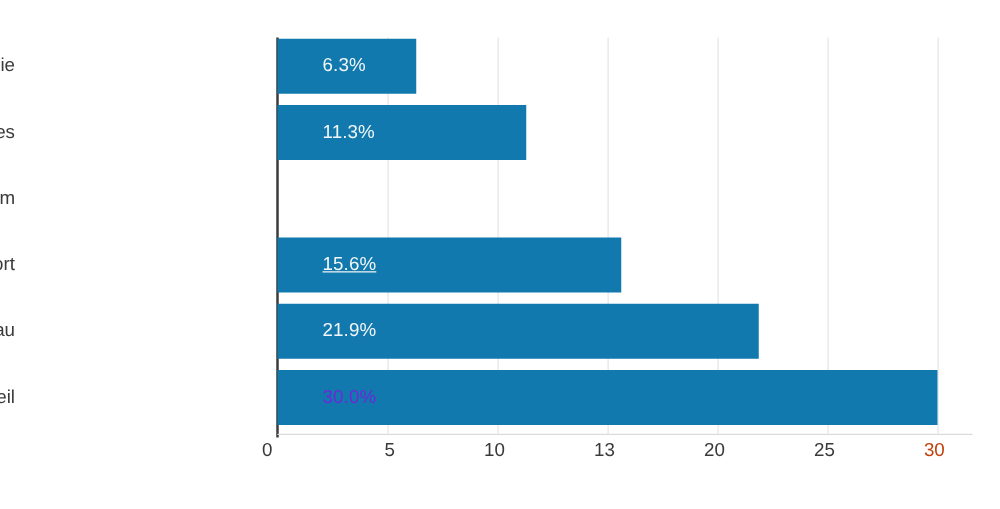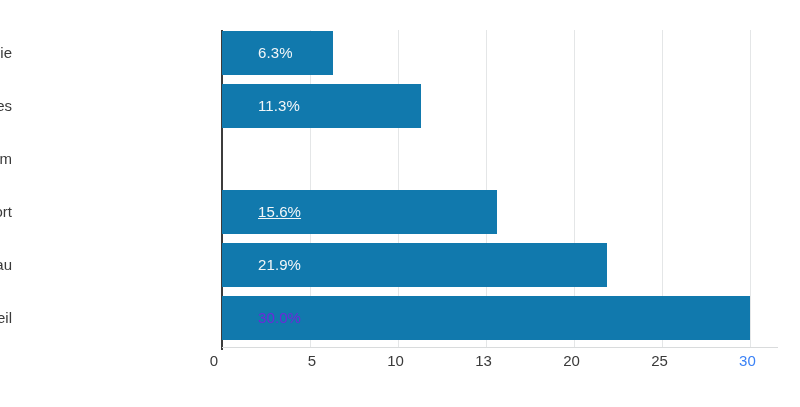--- a/index.html
+++ b/index.html
@@ -155,15 +155,15 @@
     <div class="bar" style="width: 527.8px; background: rgb(17, 121, 173);"></div>
     <div class="bar-value" style="color: #6d28d9;">30.0%</div>
   </div>
 
   <div class="tick-label zero" style="left: 218px; color: rgb(58, 58, 58);">0</div>
   <div class="tick-label" style="left: 316px; color: rgb(58, 58, 58);">5</div>
   <div class="tick-label" style="left: 403.9px; color: rgb(58, 58, 58);">10</div>
   <div class="tick-label" style="left: 491.9px; color: rgb(58, 58, 58);">13</div>
   <div class="tick-label" style="left: 579.9px; color: rgb(58, 58, 58);">20</div>
   <div class="tick-label" style="left: 667.9px; color: rgb(58, 58, 58);">25</div>
-  <div class="tick-label" style="left: 755.8px; color: #3b82f6;">30</div>
+  <div class="tick-label" style="left: 755.8px; color: #c2410c;">30</div>
 
 </div>
 
 </body></html>

